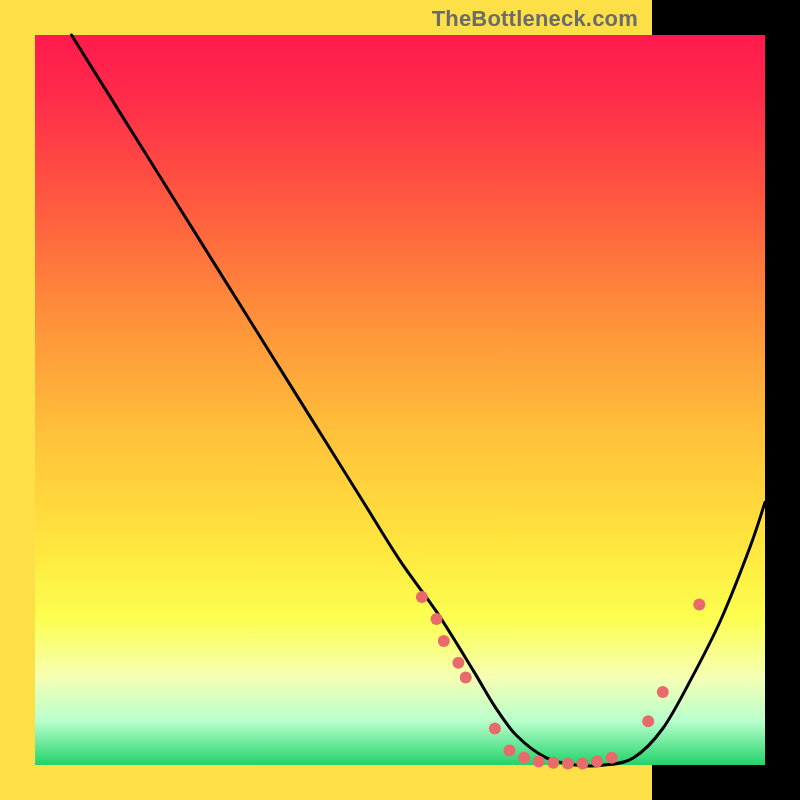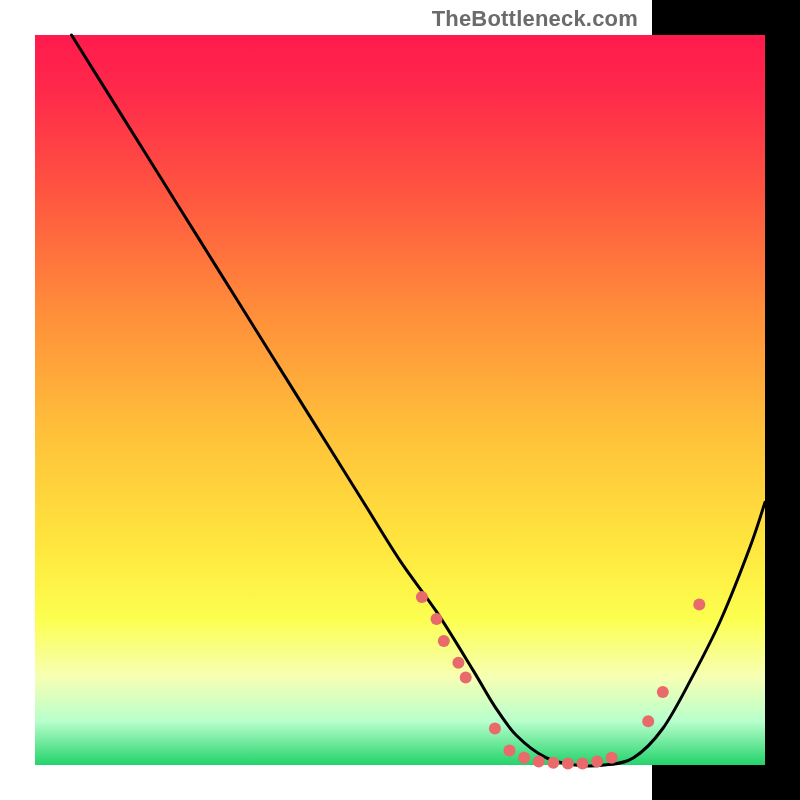--- a/index.html
+++ b/index.html
@@ -10,21 +10,21 @@
     background: #000;
     overflow: hidden;
     font-family: Arial, Helvetica, sans-serif;
   }
   .frame {
     position: absolute;
     left: 0;
     top: 0;
     width: 652px;
     height: 800px;
-    background: #ffffff;
+    background: #fde047;
   }
   .plot-area {
     position: absolute;
     left: 35px;
     top: 35px;
     width: 730px;
     height: 730px;
     background: linear-gradient(to bottom,
       #ff1a4d 0%,
       #ff2a4a 8%,

